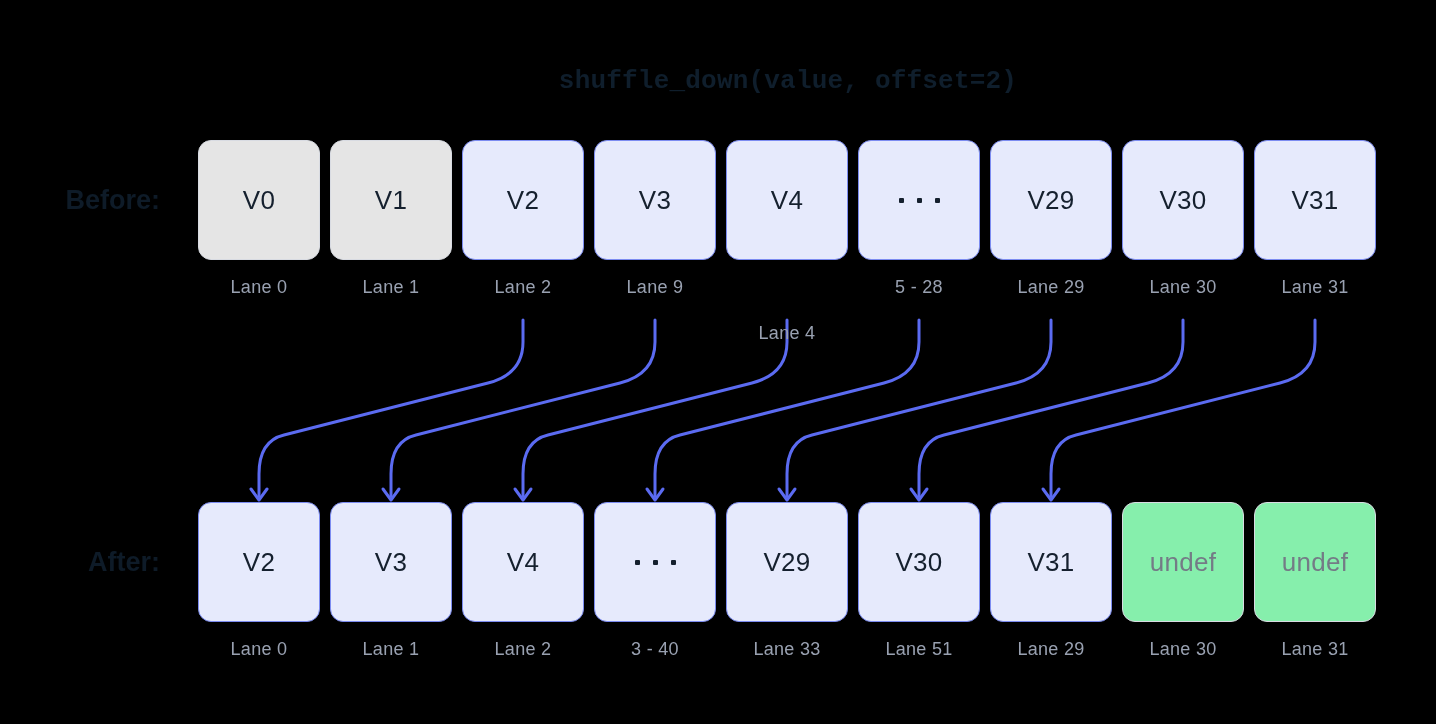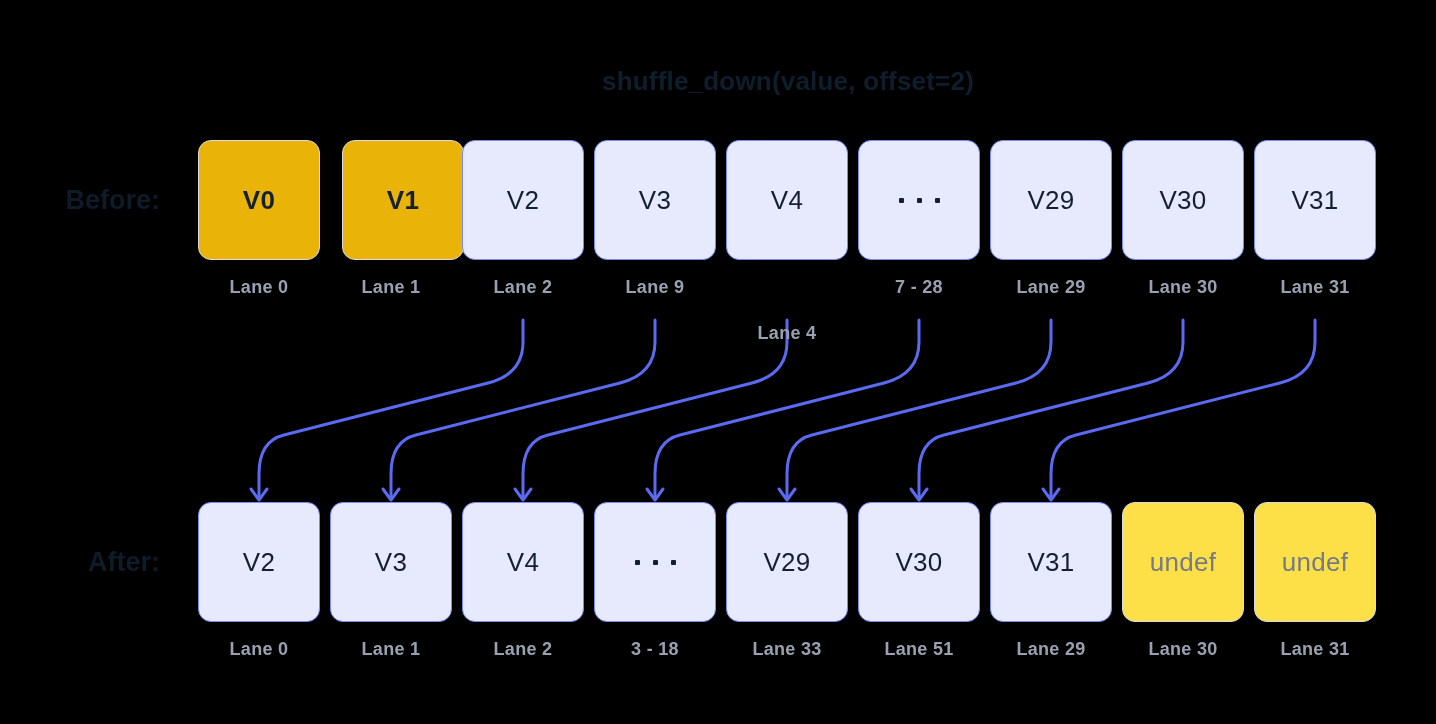--- a/index.html
+++ b/index.html
@@ -20,20 +20,21 @@
   .title {
     position: absolute;
     left: 198px;
     top: 66px;
     width: 1180px;
     text-align: center;
     font-size: 26px;
     font-weight: 600;
     letter-spacing: 0.2px;
     color: #0f1e2c;
+    font-family: Liberation Mono, monospace;
   }
   .rowlabel {
     position: absolute;
     left: 20px;
     width: 140px;
     text-align: right;
     font-size: 27px;
     font-weight: 600;
     color: #0e1b28;
   }
@@ -45,36 +46,36 @@
     height: 120px;
     border-radius: 13px;
     box-sizing: border-box;
     display: flex;
     align-items: center;
     justify-content: center;
     font-size: 26px;
     font-weight: 500;
     letter-spacing: 0.3px;
   }
-  .cell.plain     { background: #eab308; border: 1.5px solid #d8dbe2; color: #15202e; font-weight: bold; }
+  .cell.plain     { background: #e5e5e5; border: 1.5px solid #d8dbe2; color: #15202e; }
   .cell.highlight { background: #e6eafc; border: 1.5px solid #7c8cf1; color: #15202e; }
   .cell.dots      { background: #e6eafc; border: 1.5px solid #7c8cf1; color: #15202e; }
-  .cell.undef     { background: #fde047; border: 1.5px solid #d8dbe2; color: #747b86; }
+  .cell.undef     { background: #86efac; border: 1.5px solid #d8dbe2; color: #747b86; }
   .dotgroup { display: flex; gap: 13px; }
   .dot {
     width: 5px; height: 5px;
     background: #15202e;
     border-radius: 1px;
   }
   .lane {
     position: absolute;
     width: 122px;
     text-align: center;
     font-size: 18px;
-    font-weight: 700;
+    font-weight: 400;
     color: #99a1b1;
     letter-spacing: 0.3px;
   }
   svg.arrows {
     position: absolute;
     left: 0; top: 0;
     width: 1436px;
     height: 724px;
     pointer-events: none;
   }
@@ -103,21 +104,21 @@
       <path d="M 911 489 L 919 500 L 927 489" fill="none" stroke="#5b6bf1" stroke-width="3" stroke-linecap="round" stroke-linejoin="round"></path>
       <path d="M 1315 320 L 1315 342 Q 1315 374 1280 383 L 1076 435 Q 1051 441 1051 474 L 1051 496" fill="none" stroke="#5b6bf1" stroke-width="3" stroke-linecap="round"></path>
       <path d="M 1043 489 L 1051 500 L 1059 489" fill="none" stroke="#5b6bf1" stroke-width="3" stroke-linecap="round" stroke-linejoin="round"></path>
     </svg>
 
   <div id="before-row">
       <div class="cell plain" style="left: 198px; top: 140px;">
         <span>V0</span>
       </div>
       <div class="lane" style="left: 198px; top: 277px;">Lane 0</div>
-      <div class="cell plain" style="left: 330px; top: 140px; margin-left: 12px;">
+      <div class="cell plain" style="left: 330px; top: 140px;">
         <span>V1</span>
       </div>
       <div class="lane" style="left: 330px; top: 277px;">Lane 1</div>
       <div class="cell highlight" style="left: 462px; top: 140px;">
         <span>V2</span>
       </div>
       <div class="lane" style="left: 462px; top: 277px;">Lane 2</div>
       <div class="cell highlight" style="left: 594px; top: 140px;">
         <span>V3</span>
       </div>
@@ -126,21 +127,21 @@
         <span>V4</span>
       </div>
       <div class="lane" style="left: 726px; top: 277px; margin-top: 46px;">Lane 4</div>
       <div class="cell dots" style="left: 858px; top: 140px;">
         <div class="dotgroup">
           <span class="dot"></span>
           <span class="dot"></span>
           <span class="dot"></span>
         </div>
       </div>
-      <div class="lane" style="left: 858px; top: 277px;">7 - 28</div>
+      <div class="lane" style="left: 858px; top: 277px;">5 - 28</div>
       <div class="cell highlight" style="left: 990px; top: 140px;">
         <span>V29</span>
       </div>
       <div class="lane" style="left: 990px; top: 277px;">Lane 29</div>
       <div class="cell highlight" style="left: 1122px; top: 140px;">
         <span>V30</span>
       </div>
       <div class="lane" style="left: 1122px; top: 277px;">Lane 30</div>
       <div class="cell highlight" style="left: 1254px; top: 140px;">
         <span>V31</span>
@@ -160,21 +161,21 @@
         <span>V4</span>
       </div>
       <div class="lane" style="left: 462px; top: 639px;">Lane 2</div>
       <div class="cell dots" style="left: 594px; top: 502px;">
         <div class="dotgroup">
           <span class="dot"></span>
           <span class="dot"></span>
           <span class="dot"></span>
         </div>
       </div>
-      <div class="lane" style="left: 594px; top: 639px;">3 - 18</div>
+      <div class="lane" style="left: 594px; top: 639px;">3 - 40</div>
       <div class="cell highlight" style="left: 726px; top: 502px;">
         <span>V29</span>
       </div>
       <div class="lane" style="left: 726px; top: 639px;">Lane 33</div>
       <div class="cell highlight" style="left: 858px; top: 502px;">
         <span>V30</span>
       </div>
       <div class="lane" style="left: 858px; top: 639px;">Lane 51</div>
       <div class="cell highlight" style="left: 990px; top: 502px;">
         <span>V31</span>

